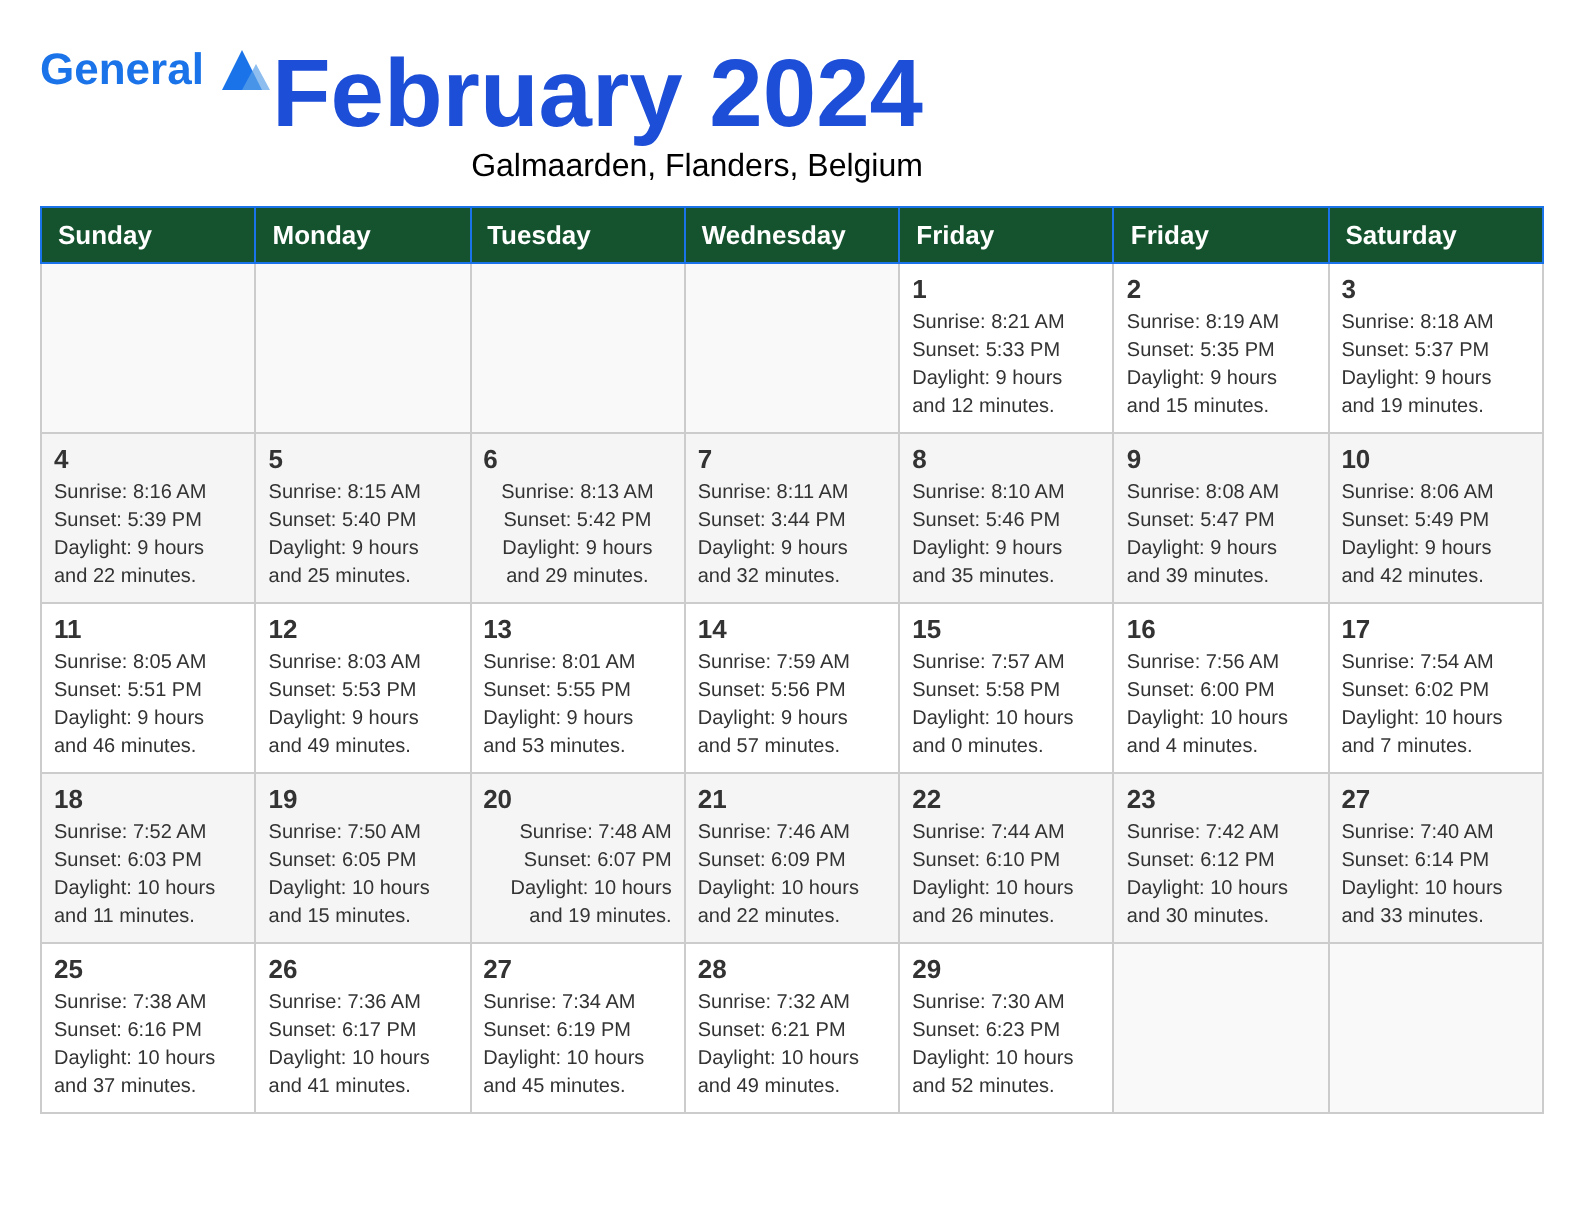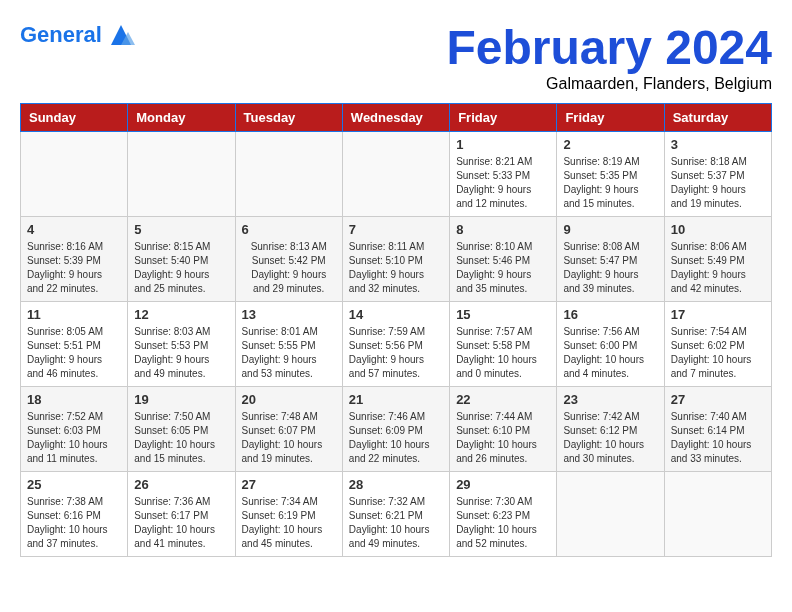--- a/index.html
+++ b/index.html
@@ -5,21 +5,20 @@
     * { margin: 0; padding: 0; box-sizing: border-box; }
     body {
       font-family: Arial, sans-serif;
       background: #fff;
       width: 792px;
       min-height: 612px;
       padding: 20px;
     }
     .header {
       display: flex;
-      justify-content: space-between;
       align-items: flex-start;
       margin-bottom: 10px;
     }
     .logo {
       display: flex;
       align-items: center;
     }
     .logo-text {
       font-size: 22px;
       font-weight: bold;
@@ -45,21 +44,21 @@
     .location {
       font-size: 16px;
       color: #000000;
     }
     table {
       width: 100%;
       border-collapse: collapse;
       table-layout: fixed;
     }
     th {
-      background-color: #b91c1c;
+      background-color: #14532d;
       color: #fff;
       text-align: left;
       padding: 6px 8px;
       font-size: 13px;
       font-weight: bold;
       border: 1px solid #1a73e8;
     }
     td {
       border: 1px solid #ccc;
       vertical-align: top;
@@ -171,21 +170,21 @@
         <td>
           <div class="day-number">6</div>
           <div class="day-info" style="white-space: pre-line; text-align: center;">Sunrise: 8:13 AM
 Sunset: 5:42 PM
 Daylight: 9 hours
 and 29 minutes.</div>
         </td>
         <td>
           <div class="day-number">7</div>
           <div class="day-info" style="white-space: pre-line;">Sunrise: 8:11 AM
-Sunset: 5:10 PM
+Sunset: 3:44 PM
 Daylight: 9 hours
 and 32 minutes.</div>
         </td>
         <td>
           <div class="day-number">8</div>
           <div class="day-info" style="white-space: pre-line;">Sunrise: 8:10 AM
 Sunset: 5:46 PM
 Daylight: 9 hours
 and 35 minutes.</div>
         </td>
@@ -265,21 +264,21 @@
         </td>
         <td>
           <div class="day-number">19</div>
           <div class="day-info" style="white-space: pre-line;">Sunrise: 7:50 AM
 Sunset: 6:05 PM
 Daylight: 10 hours
 and 15 minutes.</div>
         </td>
         <td>
           <div class="day-number">20</div>
-          <div class="day-info" style="white-space: pre-line;">Sunrise: 7:48 AM
+          <div class="day-info" style="white-space: pre-line; text-align: right;">Sunrise: 7:48 AM
 Sunset: 6:07 PM
 Daylight: 10 hours
 and 19 minutes.</div>
         </td>
         <td>
           <div class="day-number">21</div>
           <div class="day-info" style="white-space: pre-line;">Sunrise: 7:46 AM
 Sunset: 6:09 PM
 Daylight: 10 hours
 and 22 minutes.</div>

